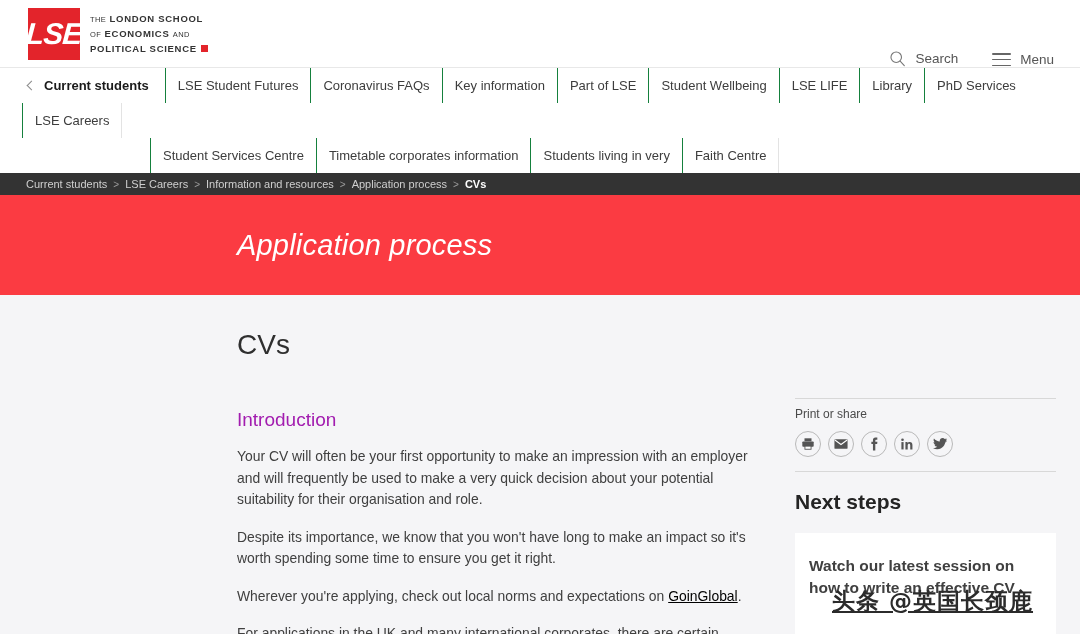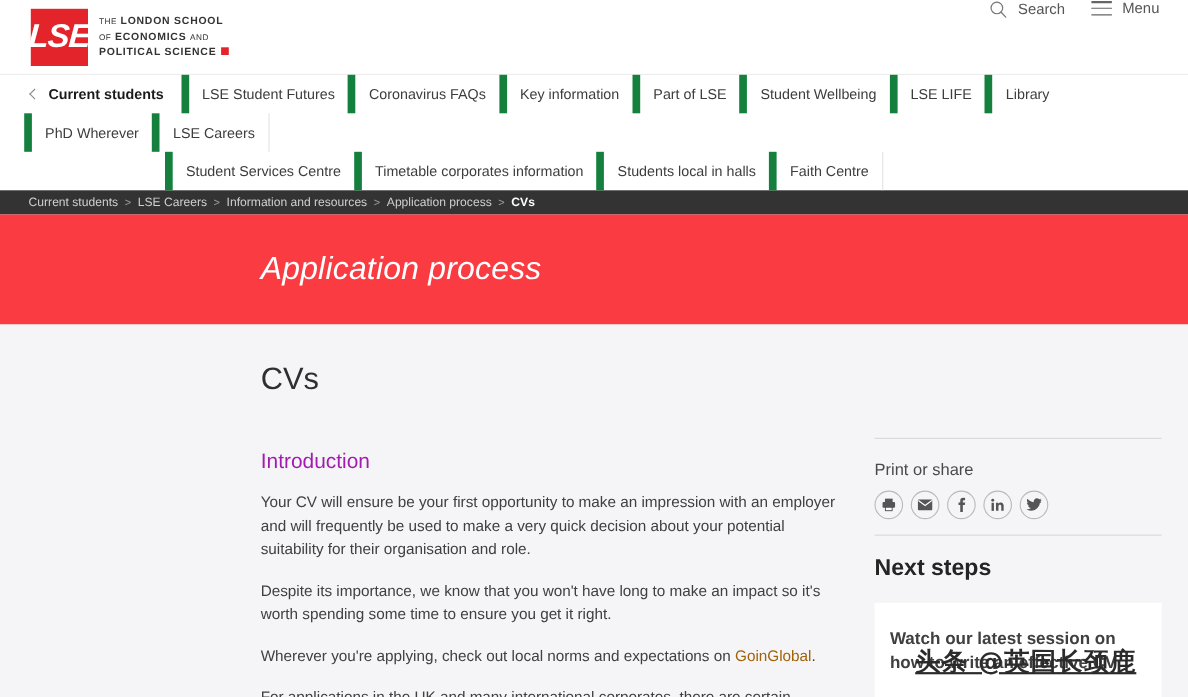--- a/index.html
+++ b/index.html
@@ -53,22 +53,22 @@
     width: 7px; height: 7px;
     background: #e3242b;
     margin-left: 4px;
     vertical-align: 0px;
   }
 
   .masthead-right {
     position: absolute;
     right: 26px; top: 0;
     height: 67px;
-    display: flex; align-items: flex-start;
-    gap: 24px;
+    display: flex; align-items: flex-end;
+    gap: 34px;
   }
   .mh-item {
     display: flex; align-items: center; gap: 9px;
     color: #555555; font-size: 13.5px;
     cursor: pointer;
   }
   .icon-search { width:17px; height:17px; display:block; }
   .icon-burger { width:19px; height:13px; display:flex; flex-direction:column; justify-content:space-between; }
   .icon-burger i { display:block; height:1.5px; background:#666; border-radius:1px; }
 
@@ -94,21 +94,21 @@
     border-left: 1.4px solid #8a8a8a;
     border-bottom: 1.4px solid #8a8a8a;
     transform: rotate(45deg);
   }
   .nav-item {
     display: flex; align-items: center;
     height: 35px;
     padding: 0 12px;
     font-size: 13px;
     color: #3d3d3d;
-    border-left: 7px solid #15803d;
+    border-left: 1px solid #15803d;
     cursor: pointer;
     white-space: nowrap;
   }
   .nav-item.last-in-row { border-right: 1px solid #e3e3e3; }
 
   
   .breadcrumb {
     background: #333333;
     height: 22px;
     display: flex;
@@ -159,37 +159,38 @@
   }
   .body-col { width: 533px; }
   .body-col p {
     font-size: 13.9px;
     line-height: 21.5px;
     color: #404040;
     margin-top: 16px;
   }
   .body-col p.first { margin-top: 15px; }
   .inline-link {
-    color: #a16207;
+    color: #000000;
+    text-decoration: underline;
     cursor: pointer;
   }
 
   
   .rail {
     position: absolute;
     left: 795px;
     top: 0;
     width: 261px;
   }
   .rail-rule { height: 1px; background: #d8d8d8; }
   .rail-rule.top { margin-top: 103px; }
   .share-label {
-    font-size: 15px;
+    font-size: 12px;
     color: #4a4a4a;
-    margin-top: 20px;
+    margin-top: 8px;
   }
   .share-icons {
     display: flex;
     gap: 7px;
     margin-top: 10px;
   }
   .circle-btn {
     width: 26px; height: 26px;
     border: 1px solid #b9b9b9;
     border-radius: 50%;
@@ -278,29 +279,29 @@
       <span class="chev"></span>
       <span>Current students</span>
     </div>
     <div class="nav-item">LSE Student Futures</div>
     <div class="nav-item">Coronavirus FAQs</div>
     <div class="nav-item">Key information</div>
     <div class="nav-item">Part of LSE</div>
     <div class="nav-item">Student Wellbeing</div>
     <div class="nav-item">LSE LIFE</div>
     <div class="nav-item">Library</div>
-    <div class="nav-item">PhD Wherever</div>
+    <div class="nav-item">PhD Services</div>
     <div class="nav-item last-in-row">LSE Careers</div>
 
     <div style="flex-basis:100%; height:0;"></div>
 
     <div style="width:128px;"></div>
     <div class="nav-item">Student Services Centre</div>
     <div class="nav-item">Timetable corporates information</div>
-    <div class="nav-item">Students local in halls</div>
+    <div class="nav-item">Students living in very</div>
     <div class="nav-item last-in-row">Faith Centre</div>
   </nav>
 
   <div class="breadcrumb">
     <span class="bc">Current students</span>
     <span class="sep">&gt;</span>
     <span class="bc">LSE Careers</span>
     <span class="sep">&gt;</span>
     <span class="bc">Information and resources</span>
     <span class="sep">&gt;</span>
@@ -311,21 +312,21 @@
 
   <div class="banner">
     <h1>Application process</h1>
   </div>
 
   <div class="content">
     <h1 class="page-title">CVs</h1>
 
     <div class="body-col">
       <h2 class="sec-heading">Introduction</h2>
-      <p class="first">Your CV will ensure be your first opportunity to make an impression with an employer and will frequently be used to make a very quick decision about your potential suitability for their organisation and role.</p>
+      <p class="first">Your CV will often be your first opportunity to make an impression with an employer and will frequently be used to make a very quick decision about your potential suitability for their organisation and role.</p>
       <p>Despite its importance, we know that you won't have long to make an impact so it's worth spending some time to ensure you get it right.</p>
       <p><span>Wherever you're applying, check out local norms and expectations on </span><a class="inline-link">GoinGlobal</a><span>.</span></p>
       <p>For applications in the UK and many international corporates, there are certain conventions we'd suggest you follow; our recommendations on what to include, how to</p>
     </div>
 
     <aside class="rail">
       <div class="rail-rule top"></div>
       <div class="share-label">Print or share</div>
 
       <div class="share-icons">

